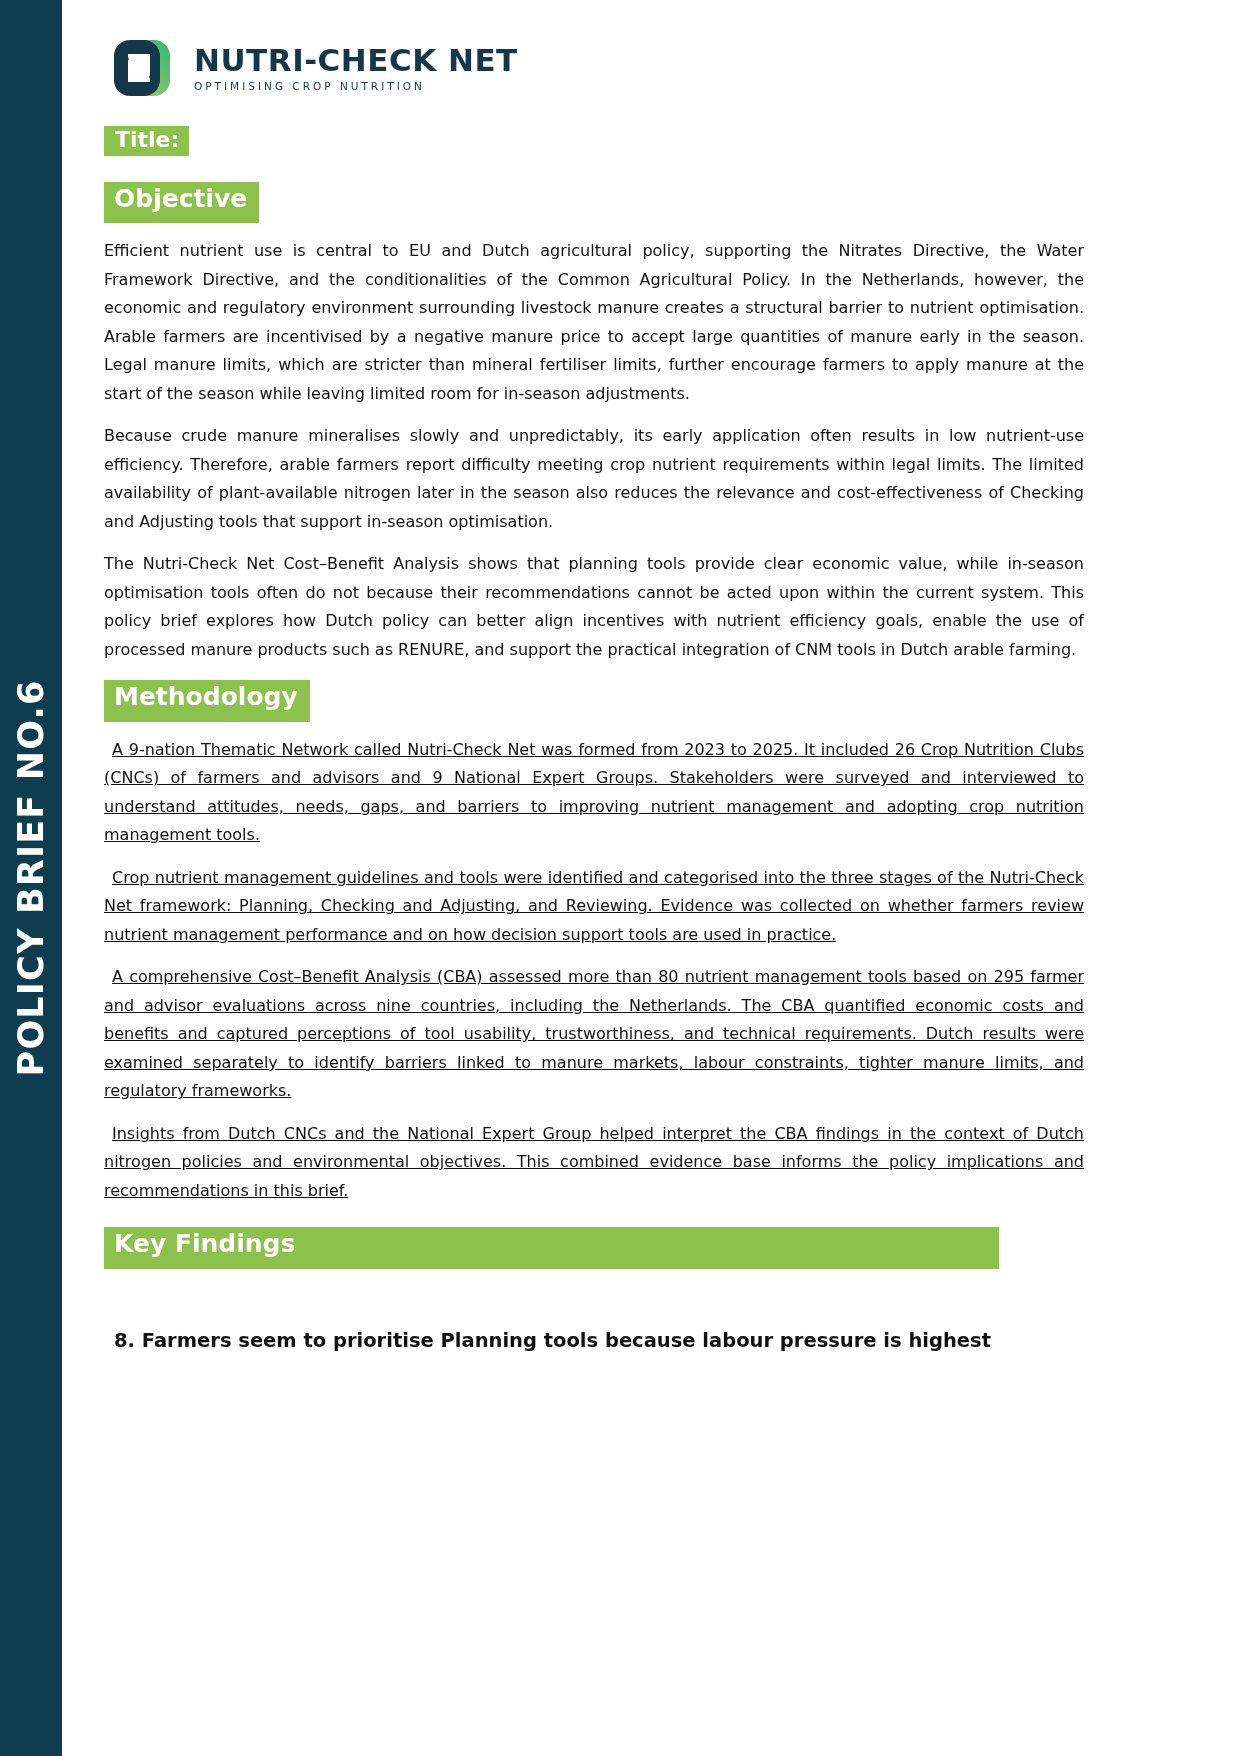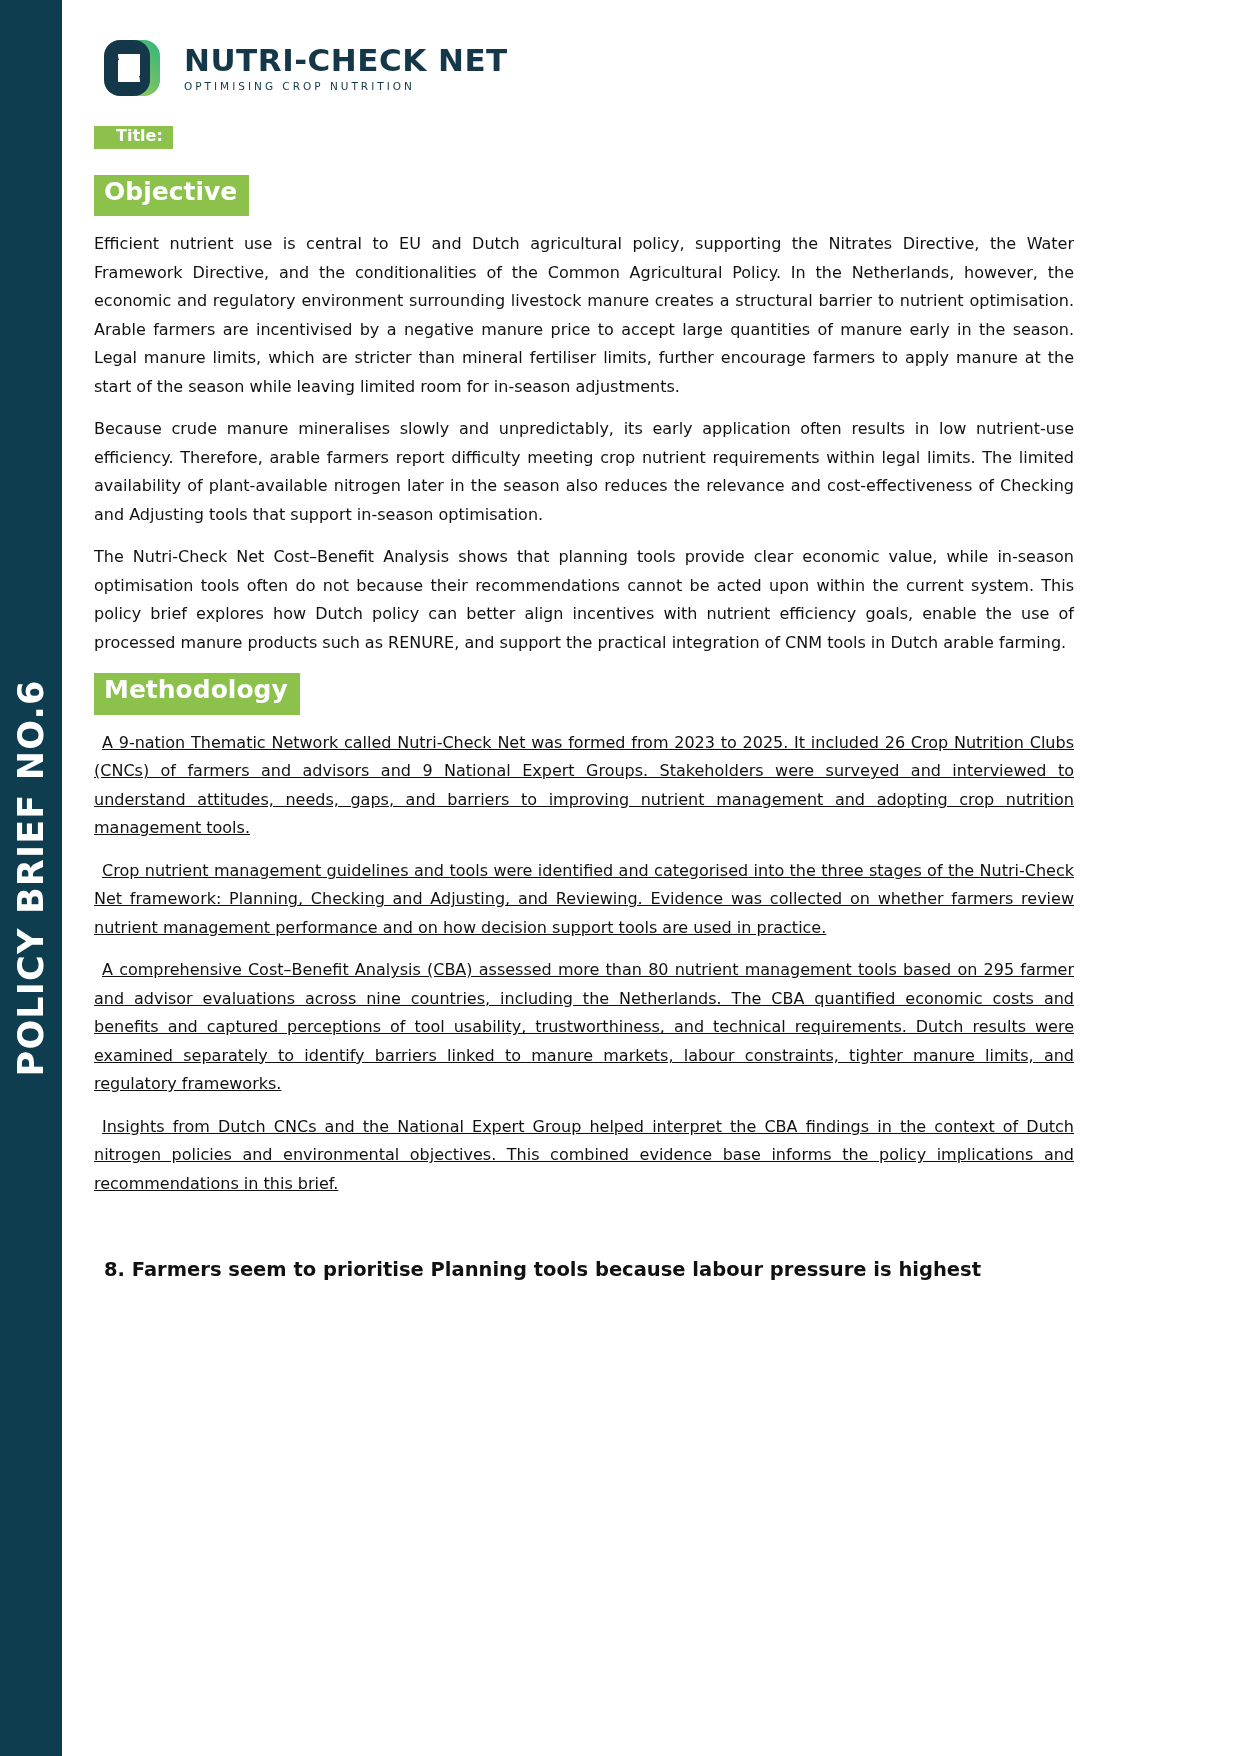--- a/index.html
+++ b/index.html
@@ -42,21 +42,21 @@
   .page {
     position: absolute;
     left: 62px;
     top: 0;
     width: 1179px;
     height: 1756px;
     background: #ffffff;
   }
   .content {
     position: absolute;
-    left: 32px;
+    left: 42px;
     top: 0;
     width: 980px;
   }
 
   
   .logo-row {
     display: flex;
     align-items: center;
     gap: 20px;
     padding-top: 36px;
@@ -94,22 +94,22 @@
     display: inline-block;
     background: #8cc14c;
     color: #ffffff;
     font-family: "DejaVu Sans", sans-serif;
     font-weight: bold;
     font-size: 25px;
     line-height: 1.18;
     padding: 2px 12px 10px 10px;
   }
   .chip-title {
-    font-size: 16px;
-    padding: 1px 10px 3px 22px;
+    font-size: 22px;
+    padding: 1px 10px 3px 11px;
   }
   .chip-wide {
     display: block;
     width: 895px;
     box-sizing: border-box;
   }
 
   .sec-title { margin-top: 26px; }
   .sec-objective { margin-top: 26px; }
   .sec-method { margin-top: 16px; }
@@ -195,17 +195,18 @@
 
     <div class="sec-method">
       <span class="chip">Methodology</span>
       <p class="body first-of-sec indent">A 9-nation Thematic Network called Nutri-Check Net was formed from 2023 to 2025. It included 26 Crop Nutrition Clubs (CNCs) of farmers and advisors and 9 National Expert Groups. Stakeholders were surveyed and interviewed to understand attitudes, needs, gaps, and barriers to improving nutrient management and adopting crop nutrition management tools.</p>
       <p class="body indent">Crop nutrient management guidelines and tools were identified and categorised into the three stages of the Nutri-Check Net framework: Planning, Checking and Adjusting, and Reviewing. Evidence was collected on whether farmers review nutrient management performance and on how decision support tools are used in practice.</p>
       <p class="body indent">A comprehensive Cost–Benefit Analysis (CBA) assessed more than 80 nutrient management tools based on 295 farmer and advisor evaluations across nine countries, including the Netherlands. The CBA quantified economic costs and benefits and captured perceptions of tool usability, trustworthiness, and technical requirements. Dutch results were examined separately to identify barriers linked to manure markets, labour constraints, tighter manure limits, and regulatory frameworks.</p>
       <p class="body indent">Insights from Dutch CNCs and the National Expert Group helped interpret the CBA findings in the context of Dutch nitrogen policies and environmental objectives. This combined evidence base informs the policy implications and recommendations in this brief.</p>
     </div>
 
     <div class="sec-key">
+      <span class="chip chip-wide">Key Findings</span>
       <div class="finding">8. Farmers seem to prioritise Planning tools because labour pressure is highest</div>
     </div>
 
   </div>
 </div>
 
 </body></html>

